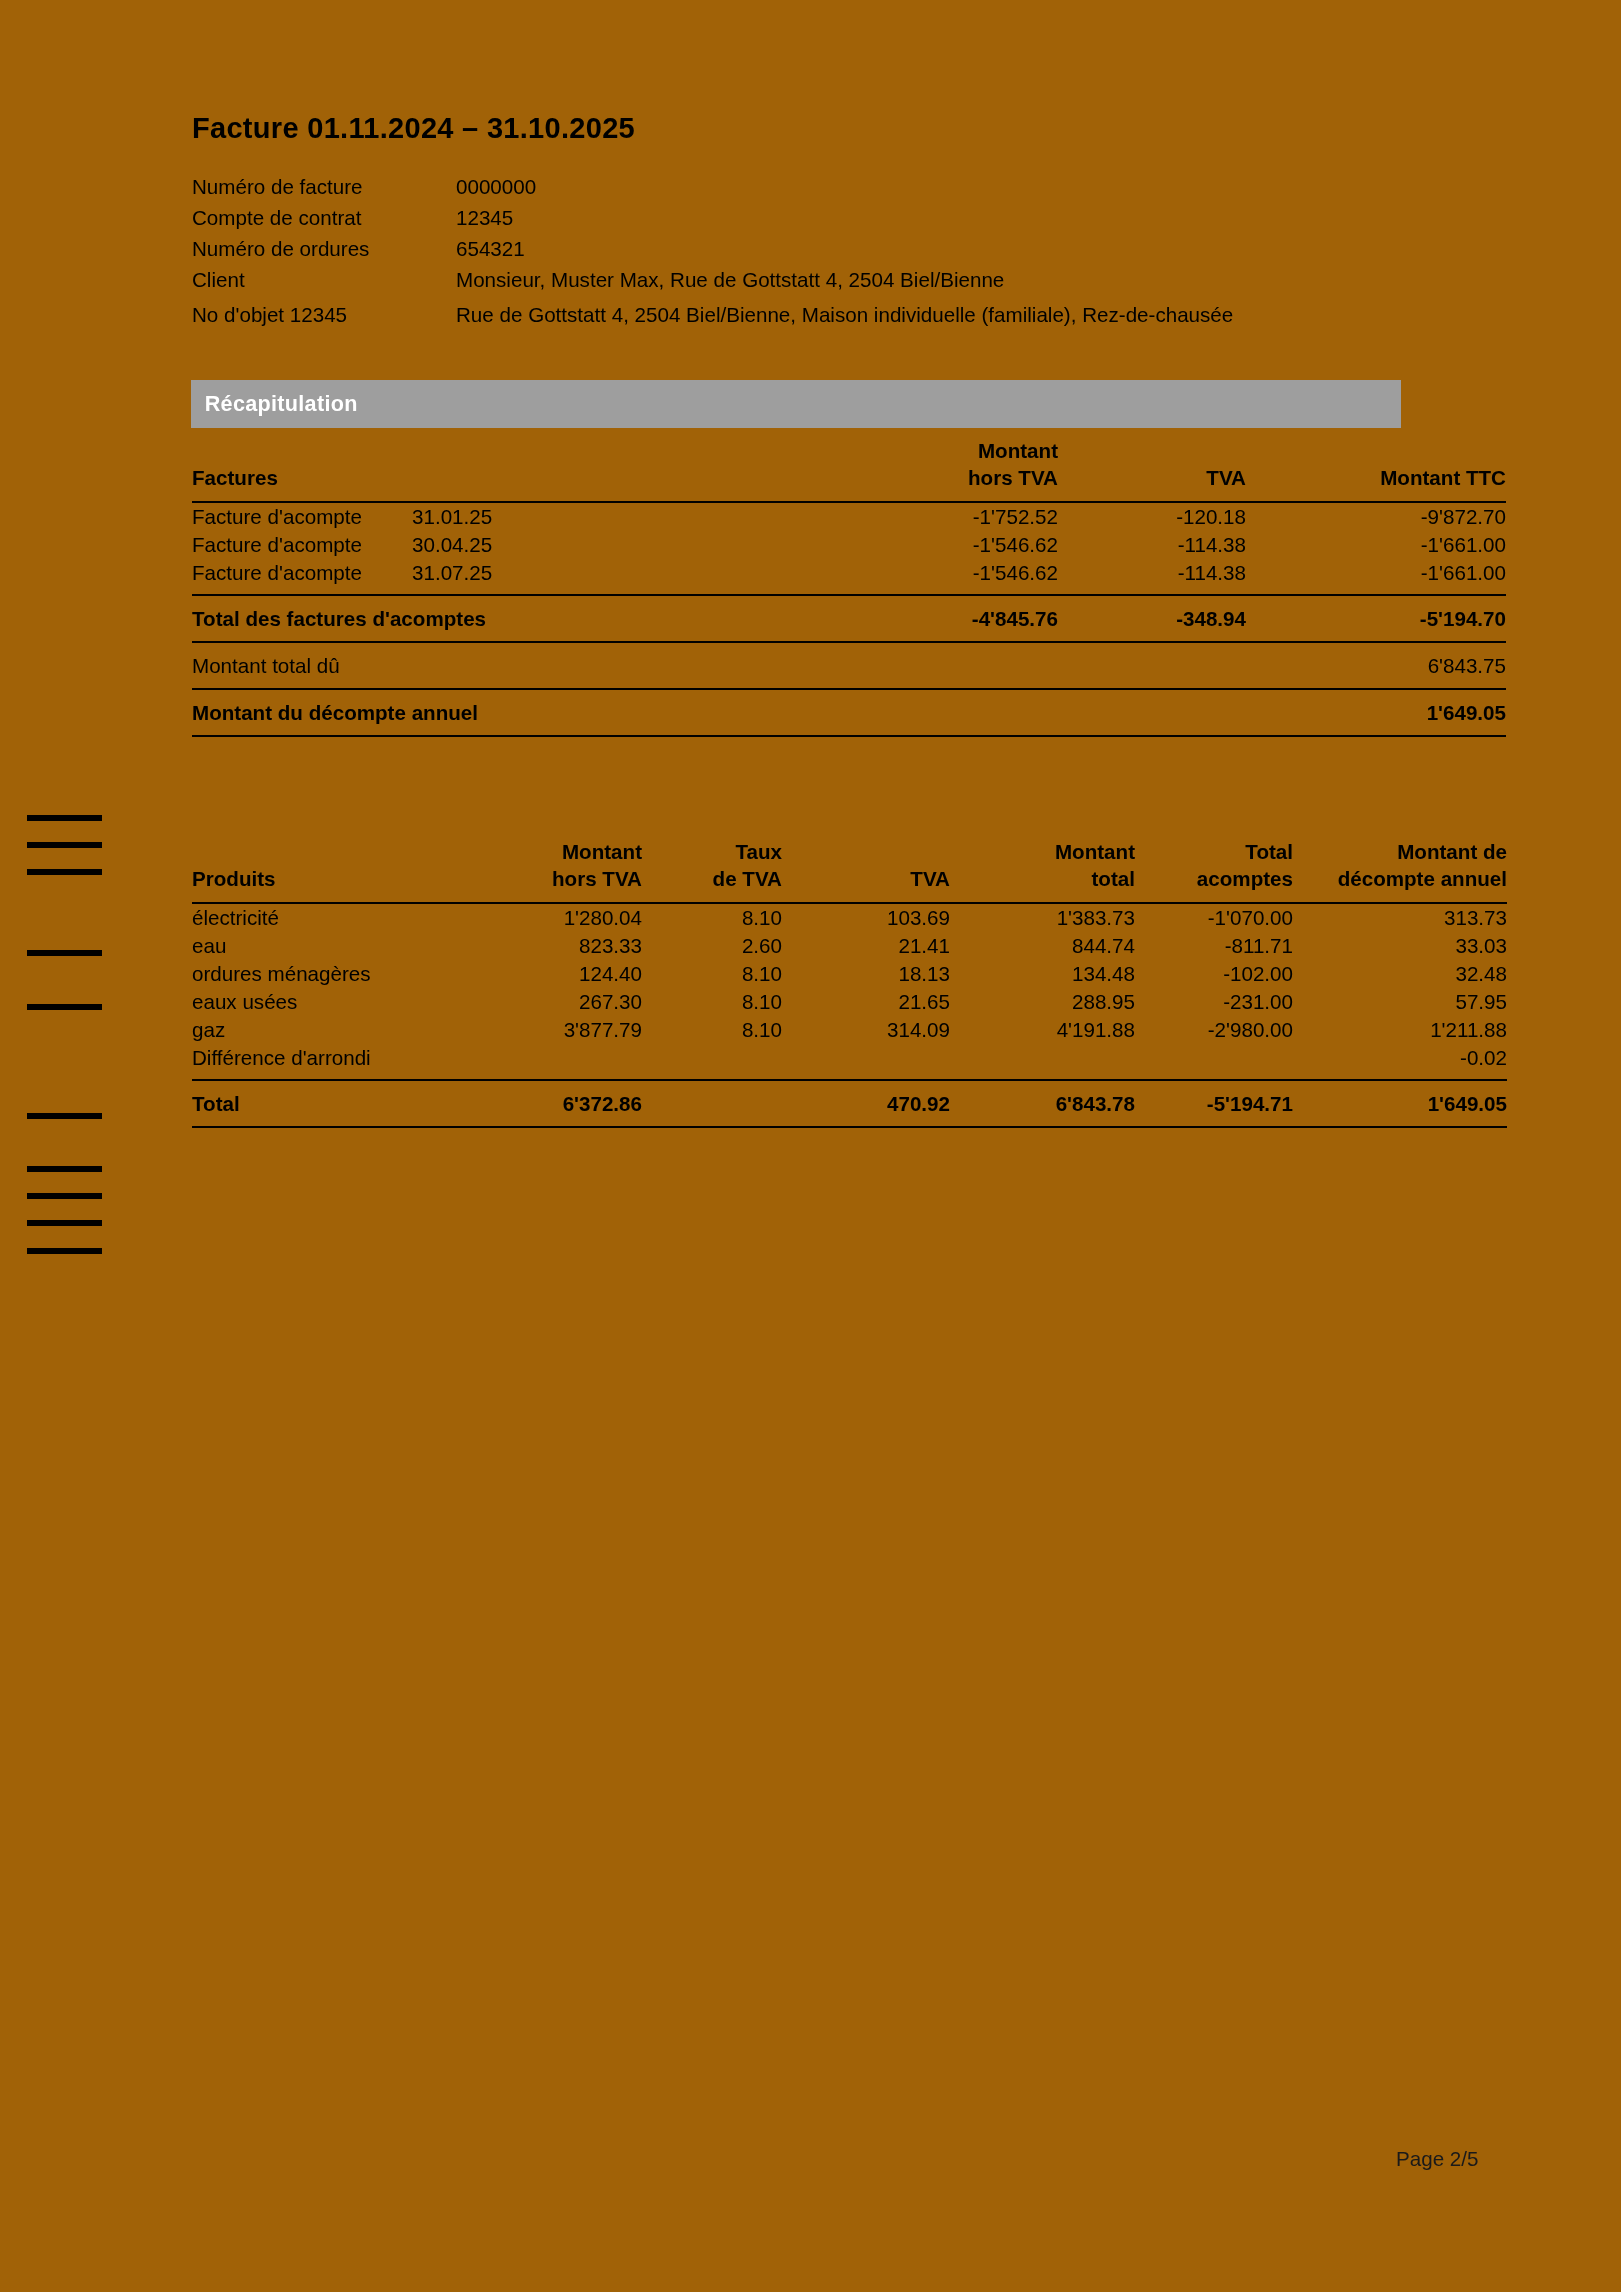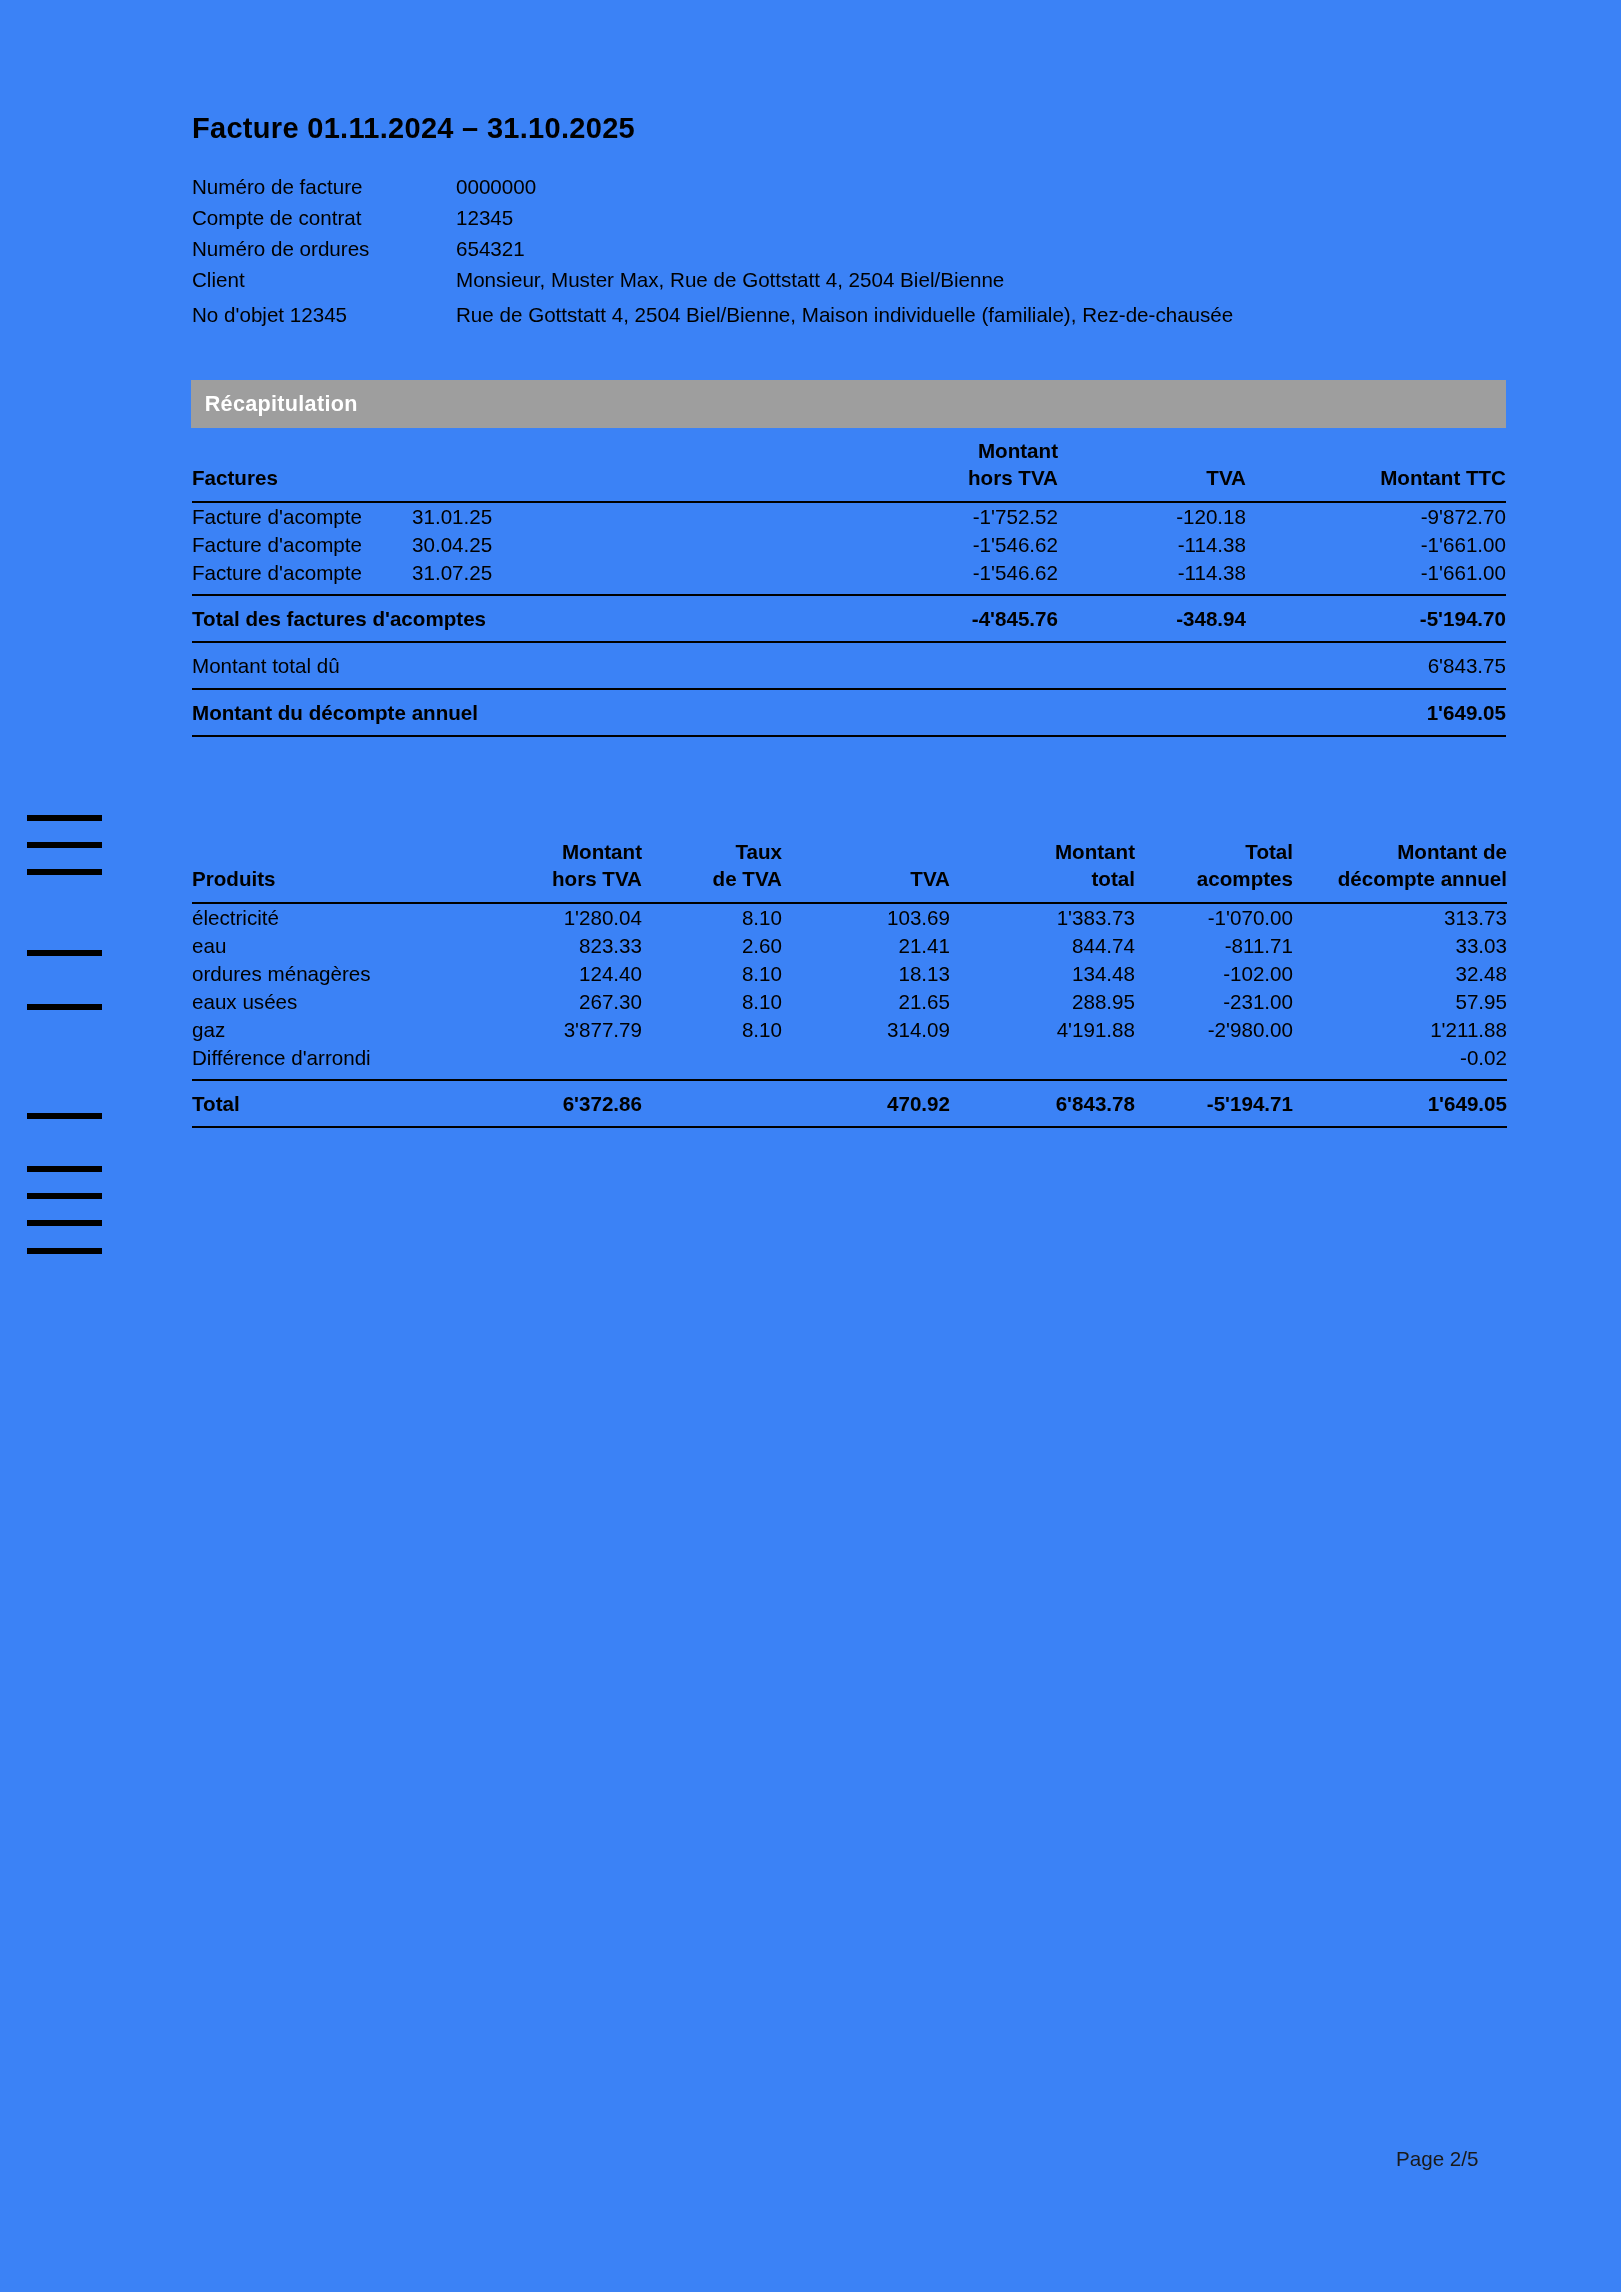--- a/index.html
+++ b/index.html
@@ -1,39 +1,39 @@
 <!DOCTYPE html>
 <html><head>
 <meta charset="utf-8">
 <style>
   html, body { margin:0; padding:0; background:#e8e8e8; }
   .page {
     position:relative;
     width:1621px; height:2293px;
-    background:#3b82f6;
+    background:#a16207;
     font-family:"Liberation Sans", sans-serif;
     color:#000000;
     overflow:hidden;
   }
 
   
   .title {
     position:absolute; left:192px; top:112px;
     font-size:29px; font-weight:700; letter-spacing:0.3px;
   }
   .info { position:absolute; left:192px; top:171px; font-size:20.6px; font-weight:400; }
   .info-row { display:flex; line-height:31px; }
   .info-row.objet { margin-top:4px; }
   .info-label { width:264px; flex:0 0 264px; }
   .info-value { white-space:nowrap; }
 
   
   .section-bar {
     position:absolute; left:191px; top:380px;
-    width:1315px; height:48px; box-sizing:border-box;
+    width:1210px; height:48px; box-sizing:border-box;
     background:#9e9e9e; color:#ffffff;
     font-size:21.6px; font-weight:700;
     display:flex; align-items:center; padding-left:13.7px;
     letter-spacing:0.3px;
   }
 
   
   table.tbl {
     position:absolute; left:192px;
     border-collapse:collapse; table-layout:fixed;

